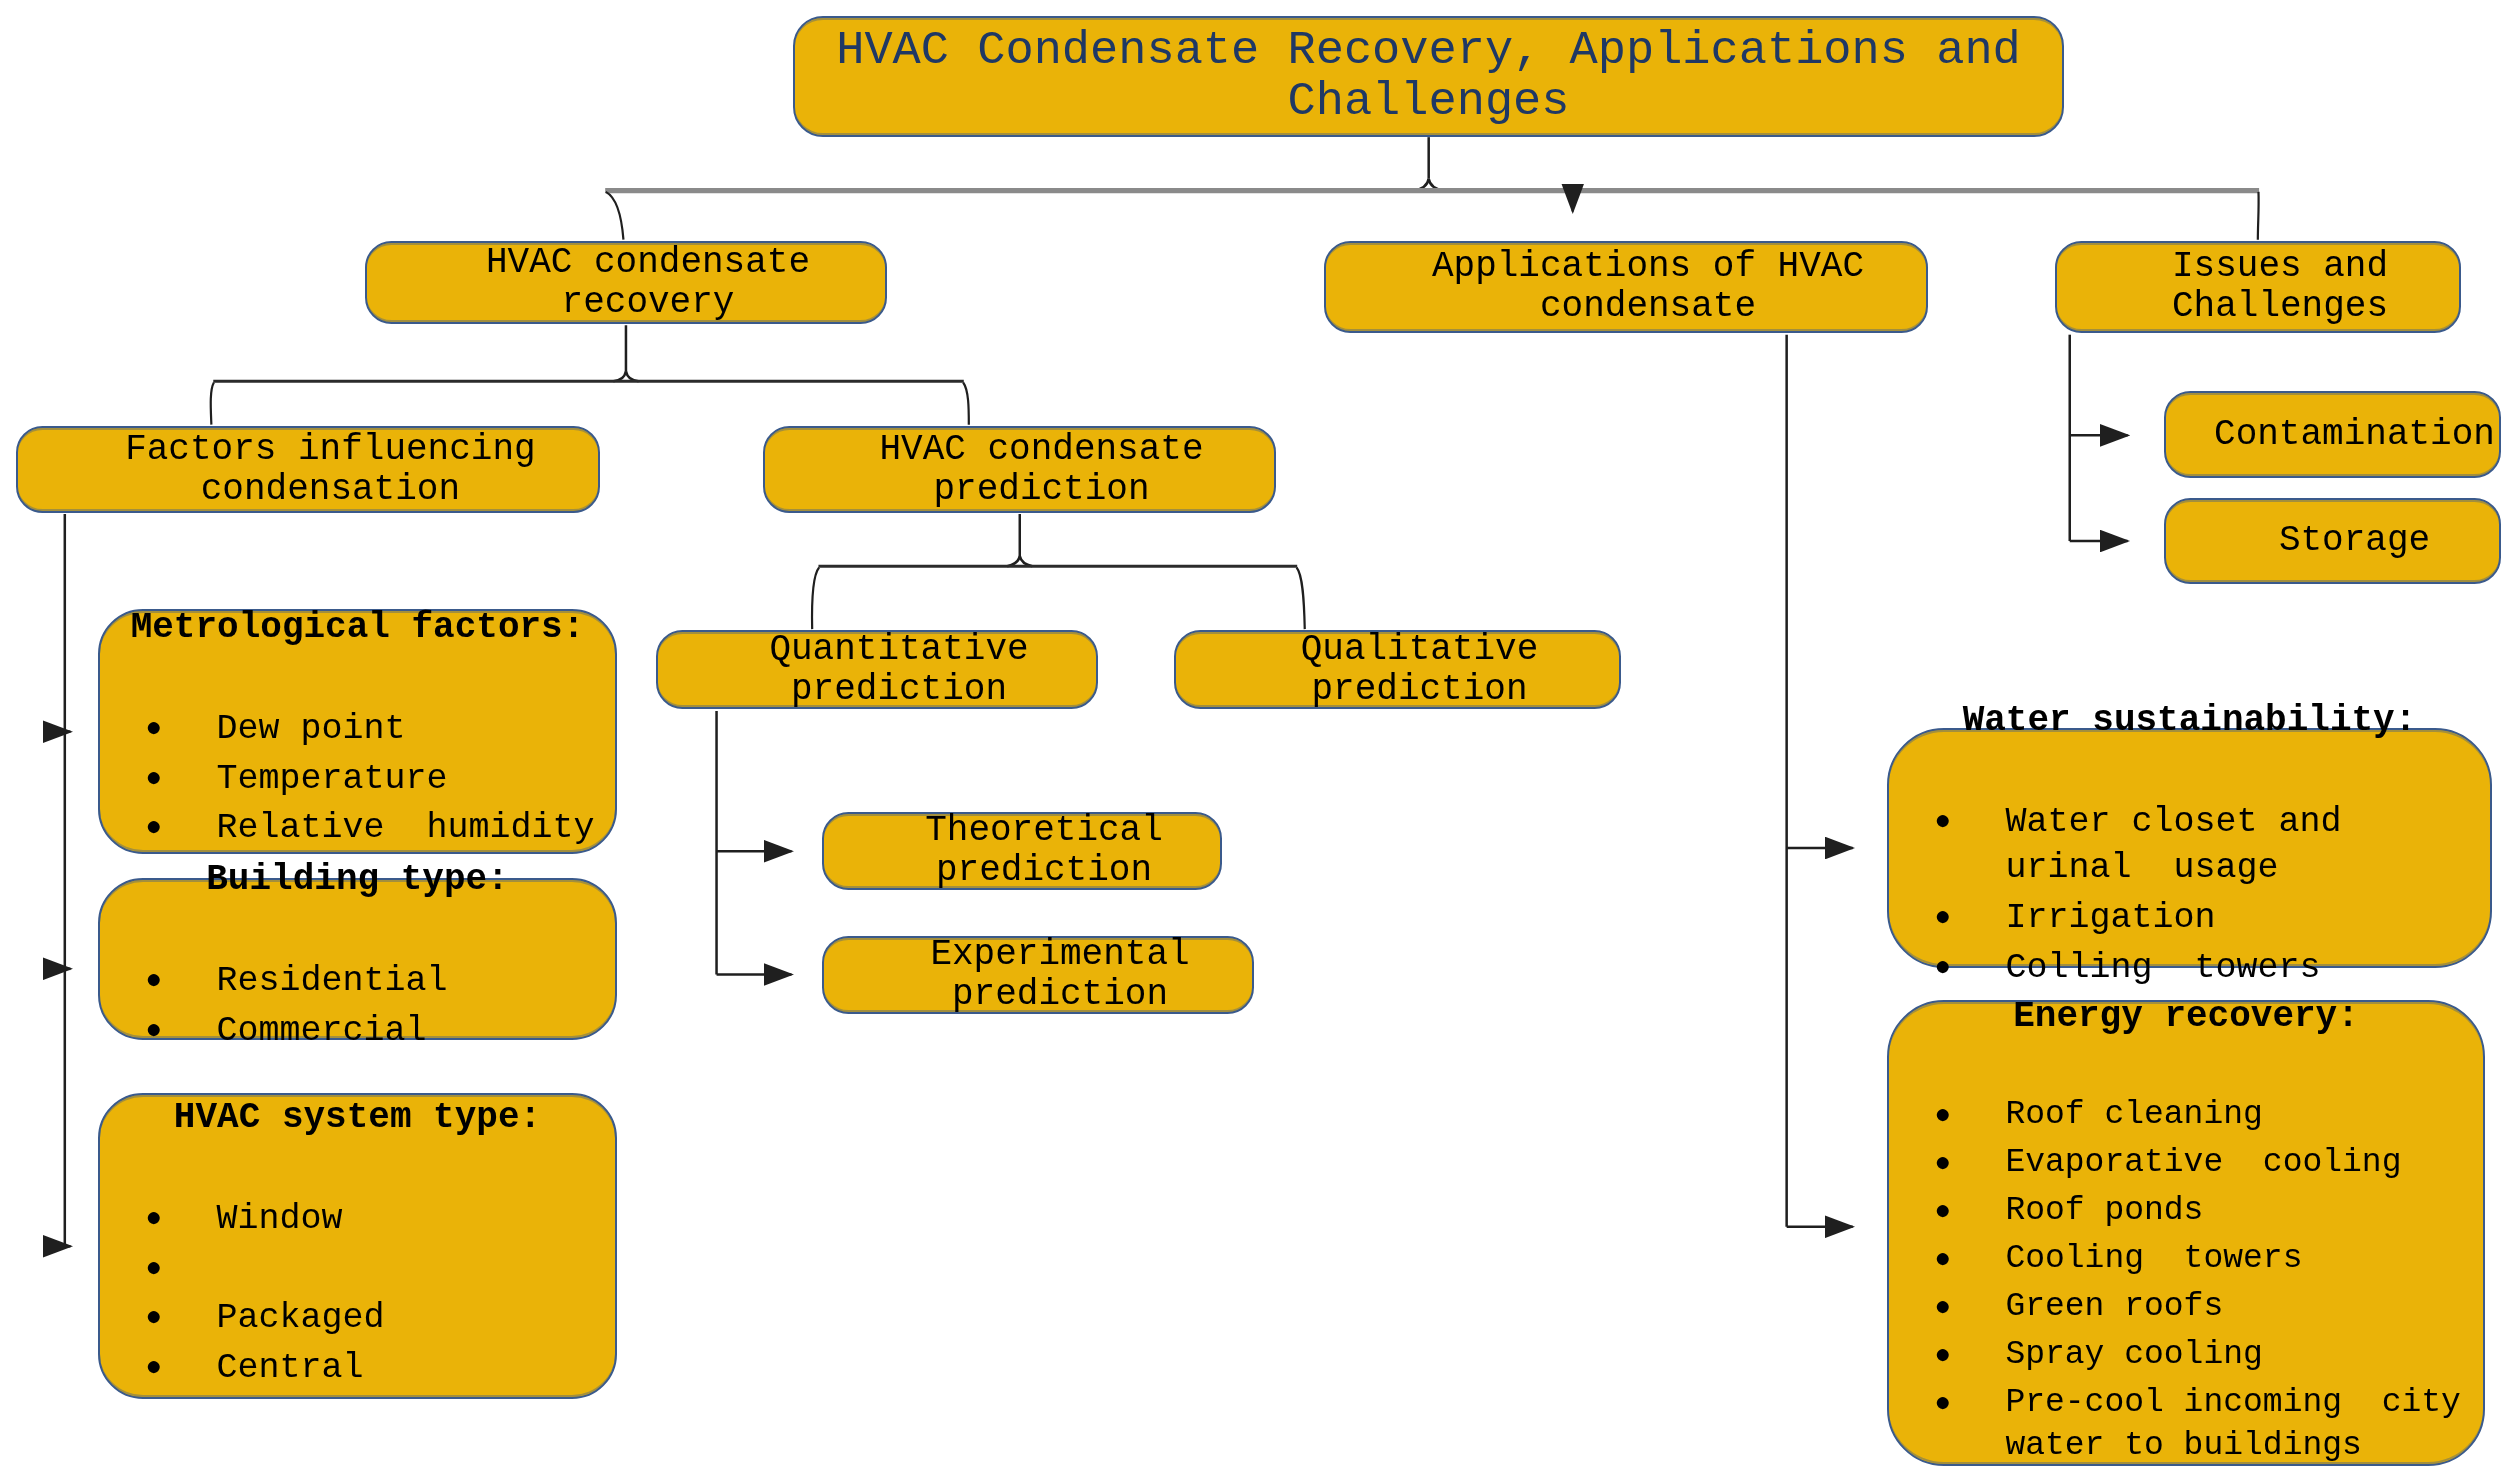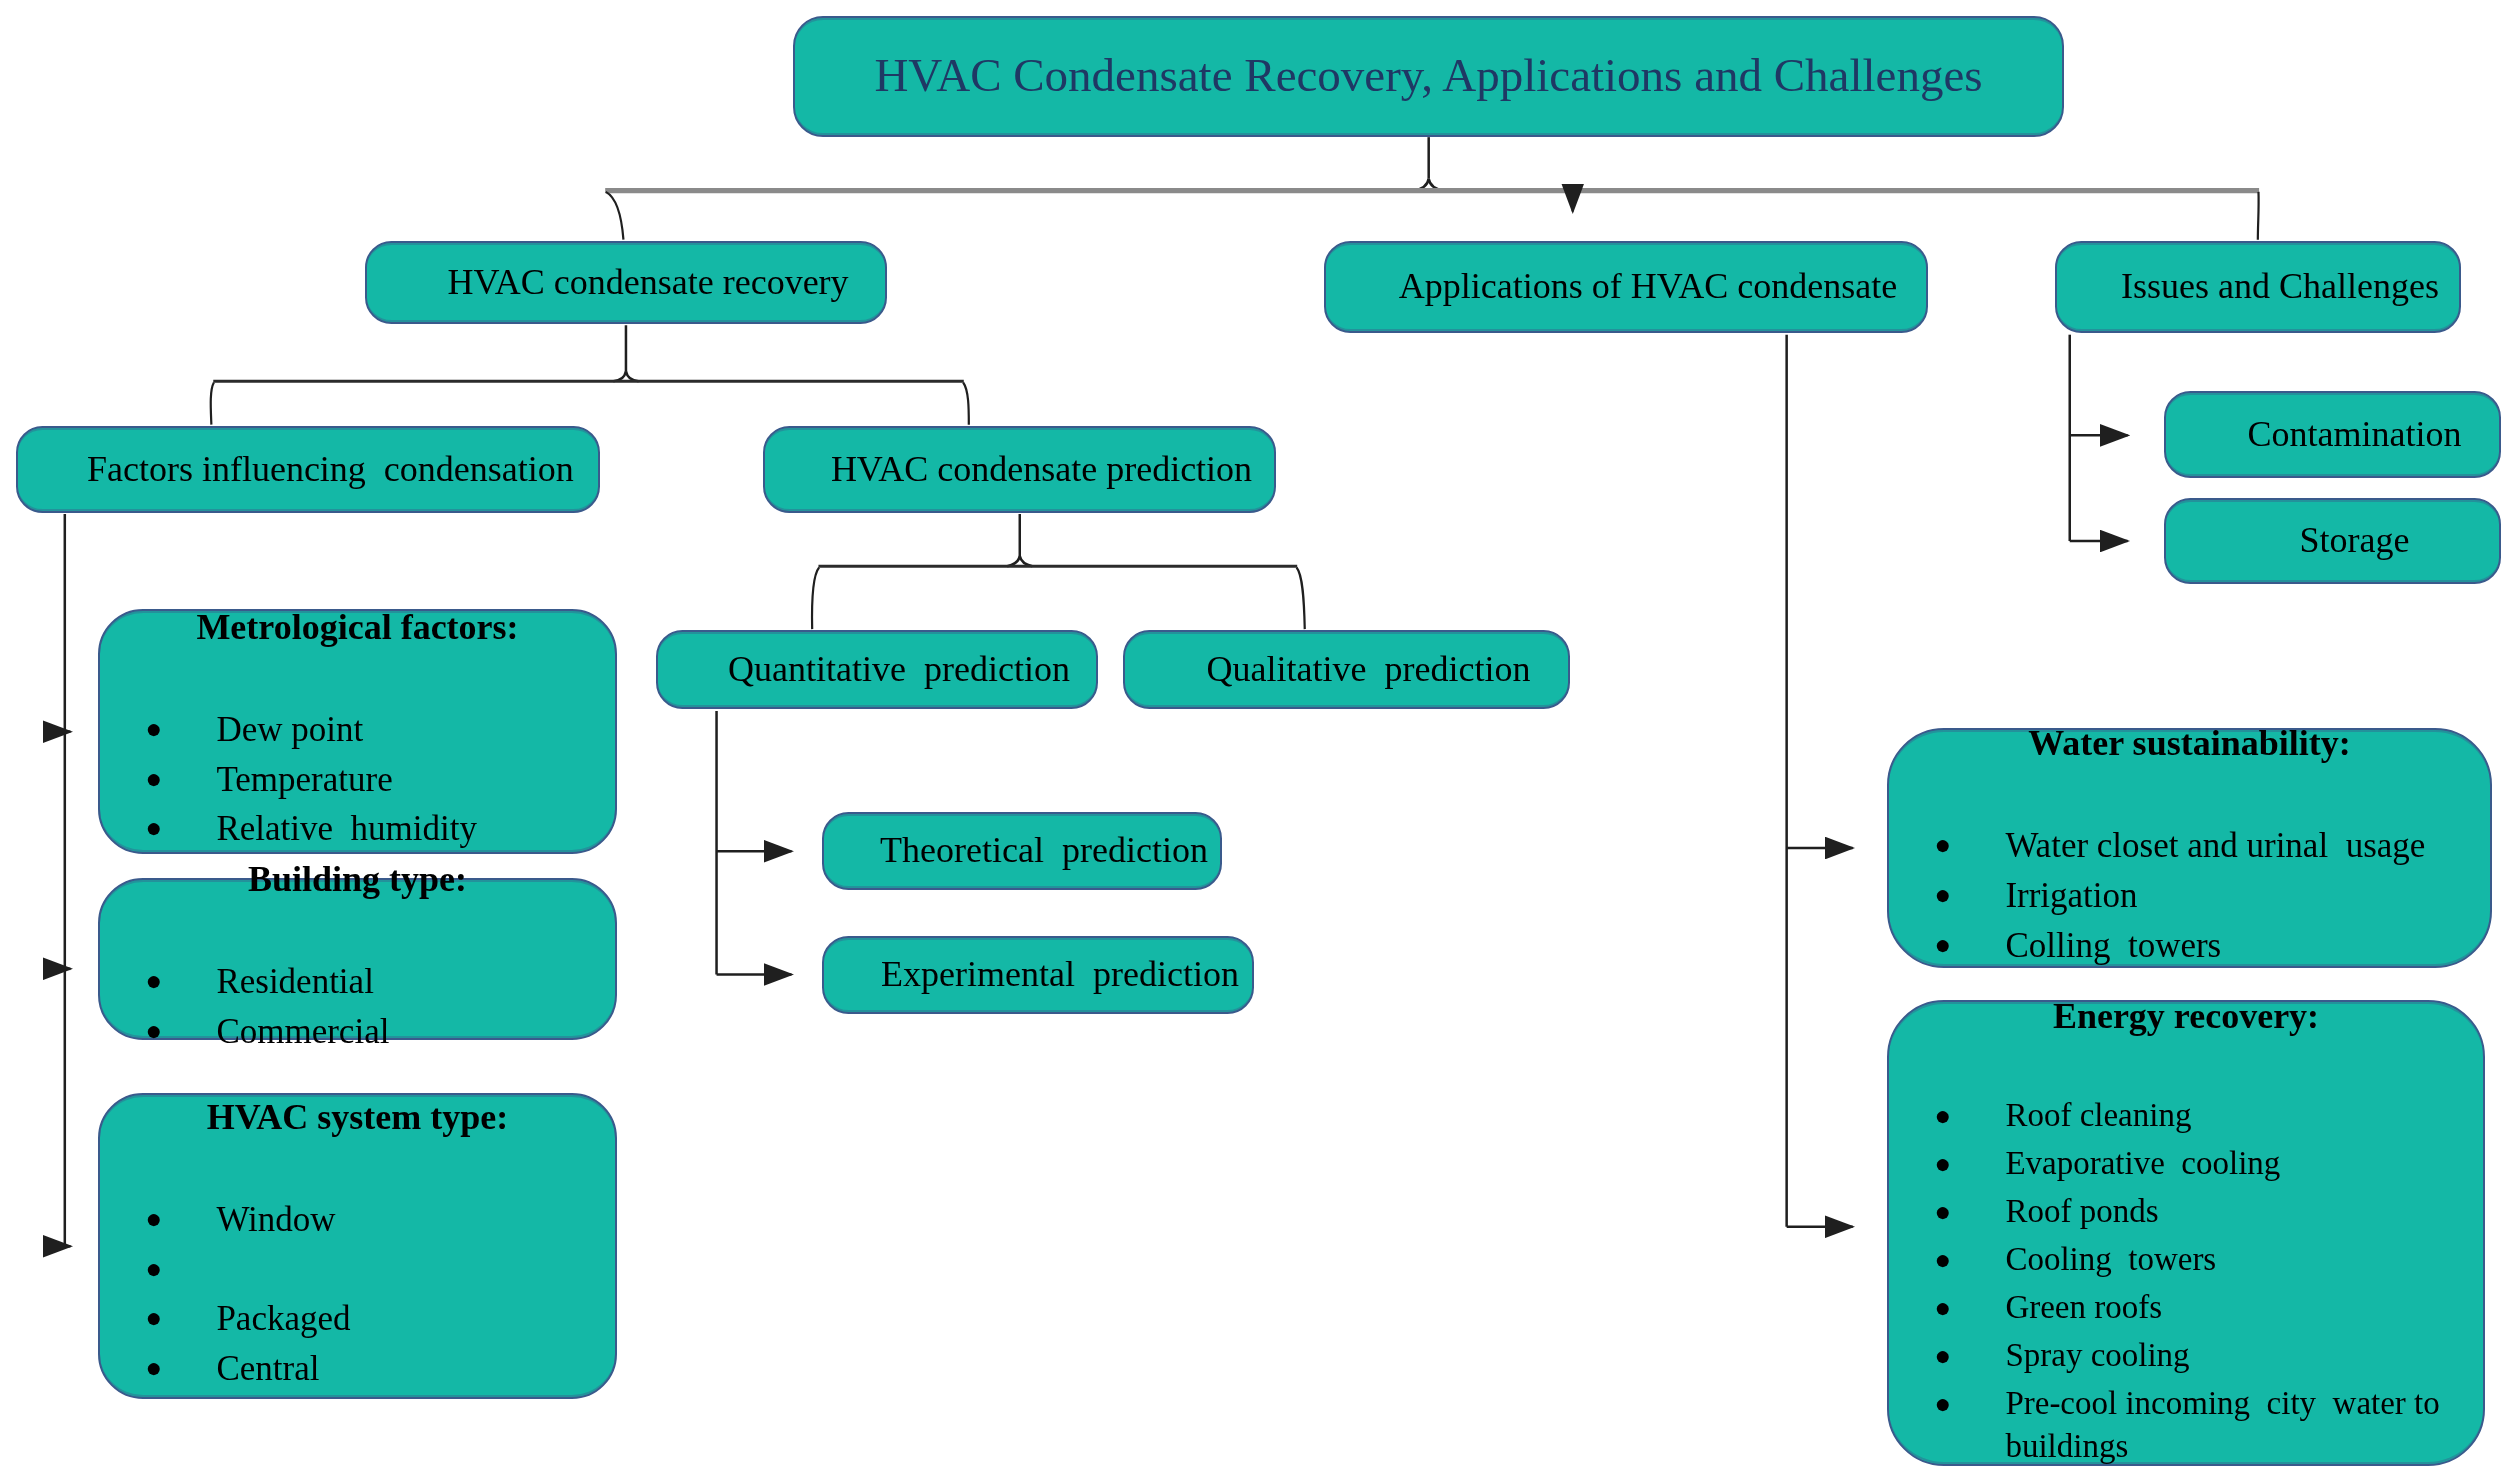--- a/index.html
+++ b/index.html
@@ -10,24 +10,25 @@
     font-family:"Liberation Serif","DejaVu Serif",serif;
     color:#000;
     overflow:hidden;
   }
   .connectors{position:absolute;left:0;top:0;width:2512px;height:1474px;}
   .box{
     position:absolute;
     box-sizing:border-box;
     border:2.2px solid #3a5a8c;
     border-radius:26.4px;
-    background:#14b8a6;
+    background:#eab308;
     display:flex;align-items:center;justify-content:center;
     text-align:center;
     box-shadow:inset 0 2.5px 0 -0.6px rgba(58,90,140,.40), inset 0 -2.5px 0 -0.6px rgba(58,90,140,.40);
+    font-family:Liberation Mono, monospace;
   }
   .box .lbl{white-space:pre-wrap;line-height:1.1;}
   .title-box{font-size:47px;color:#1f3864;border-radius:30px;}
   .node{font-size:36px;padding-left:44px;}
   .listbox{
     flex-direction:column;align-items:stretch;justify-content:center;
     border-radius:45px;text-align:left;padding:16.4px 19px;gap:48px;
   }
   .listbox .hdr{
     font-weight:bold;text-align:center;white-space:pre-wrap;
@@ -129,21 +130,21 @@
   <div class="box node" style="left:16.4px;top:426px;width:584px;height:87px;">
     <span class="lbl">Factors influencing  condensation</span>
   </div>
   <div class="box node" style="left:763px;top:426px;width:513px;height:87px;">
     <span class="lbl">HVAC condensate prediction</span>
   </div>
 
   <div class="box node" style="left:656px;top:630px;width:442px;height:79px;">
     <span class="lbl">Quantitative  prediction</span>
   </div>
-  <div class="box node" style="left:1123px;top:630px;width:447px;height:79px;">
+  <div class="box node" style="left:1174px;top:630px;width:447px;height:79px;">
     <span class="lbl">Qualitative  prediction</span>
   </div>
   <div class="box node" style="left:822px;top:812px;width:400px;height:78px;">
     <span class="lbl">Theoretical  prediction</span>
   </div>
   <div class="box node" style="left:822px;top:936px;width:432px;height:78px;">
     <span class="lbl">Experimental  prediction</span>
   </div>
 
   <div class="box listbox" style="left:98px;top:609px;width:519px;height:245px;">

